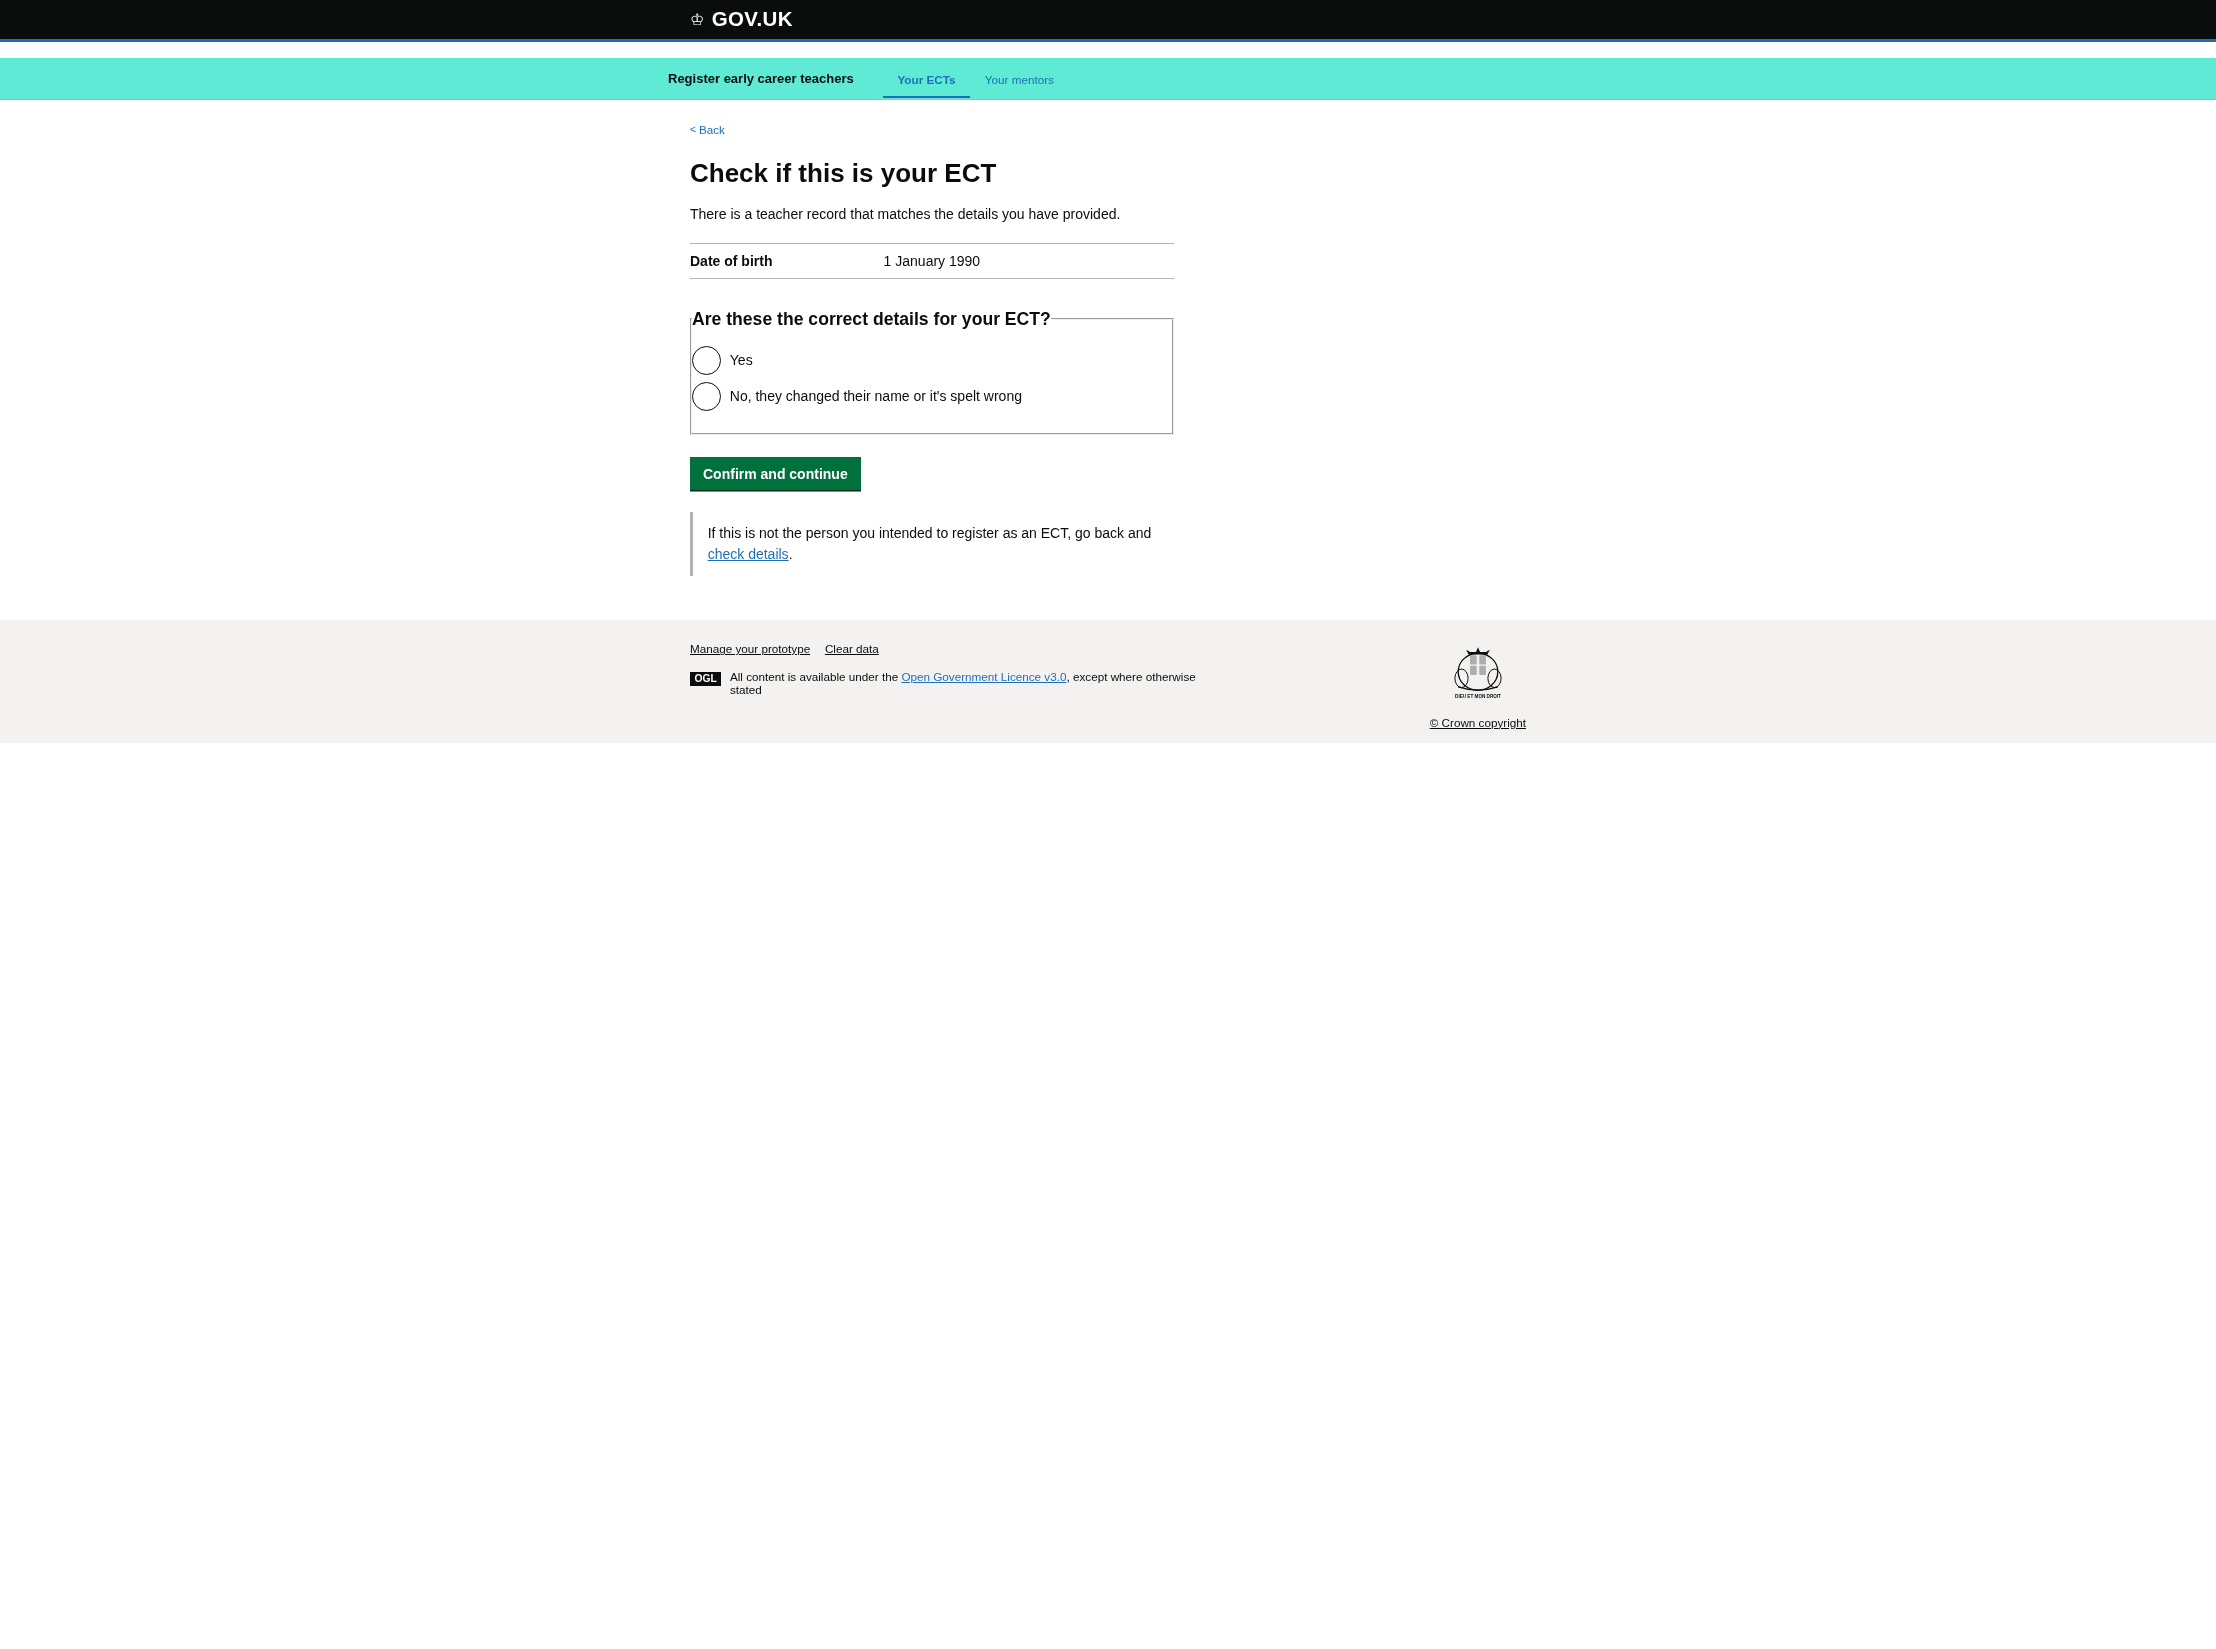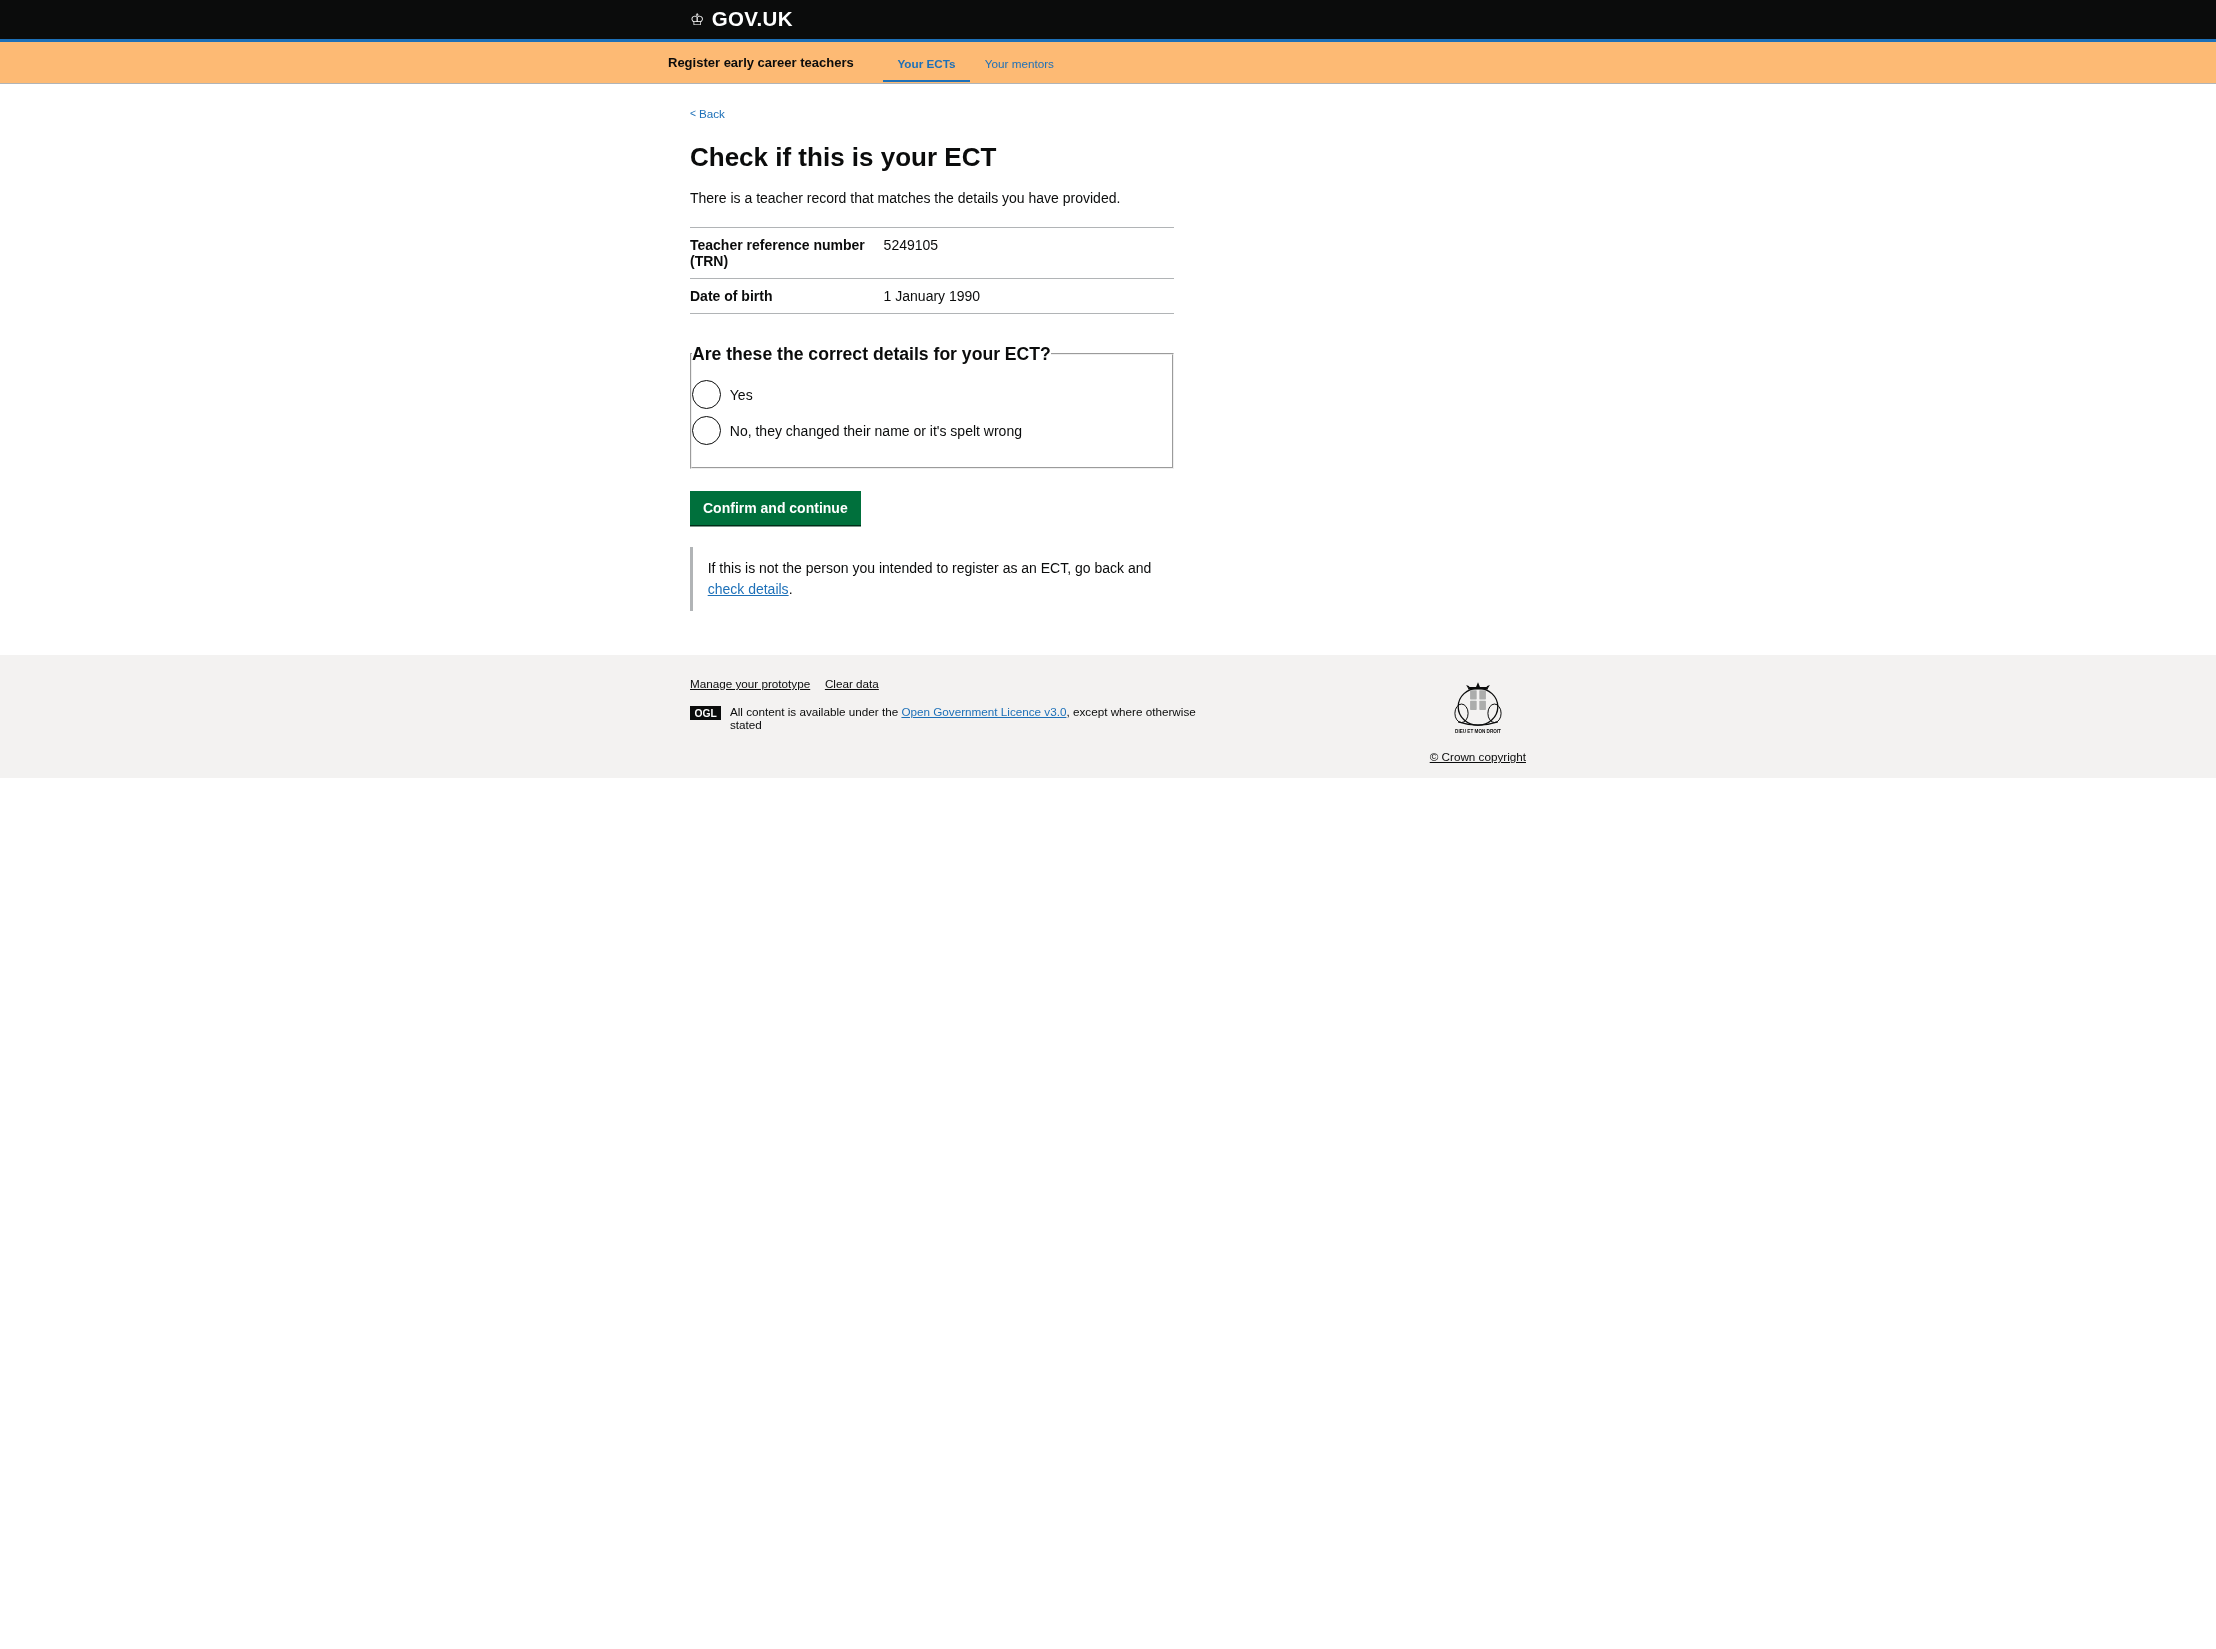--- a/index.html
+++ b/index.html
@@ -44,23 +44,24 @@
     }
 
     
     .govuk-header__accent {
       height: 3.7px;
       background: #1d70b8;
     }
 
     
     .govuk-nav {
-      background: #fdba74;
+      background: #5eead4;
       border-bottom: 0.7px solid #b1b4b6;
       padding: 0 22px;
+      margin-top: 16px;
     }
     .govuk-nav__inner {
       max-width: 880px;
       margin: 0 auto;
       display: flex;
       align-items: center;
       gap: 29px;
     }
     .govuk-nav__service-name {
       font-size: 13px;
@@ -321,24 +322,20 @@
 <main class="govuk-main">
   <a class="govuk-back-link" href="#">Back</a>
 
   <h1 class="govuk-heading-l">Check if this is your ECT</h1>
 
   <p class="govuk-body">There is a teacher record that matches the details you have provided.</p>
 
   
   <table class="govuk-summary-list">
     <tbody>
-      <tr>
-        <th>Teacher reference number (TRN)</th>
-        <td>5249105</td>
-      </tr>
       <tr>
         <th>Date of birth</th>
         <td>1 January 1990</td>
       </tr>
     </tbody>
   </table>
 
   
   <fieldset class="govuk-fieldset">
     <legend class="govuk-fieldset__legend">Are these the correct details for your ECT?</legend>

